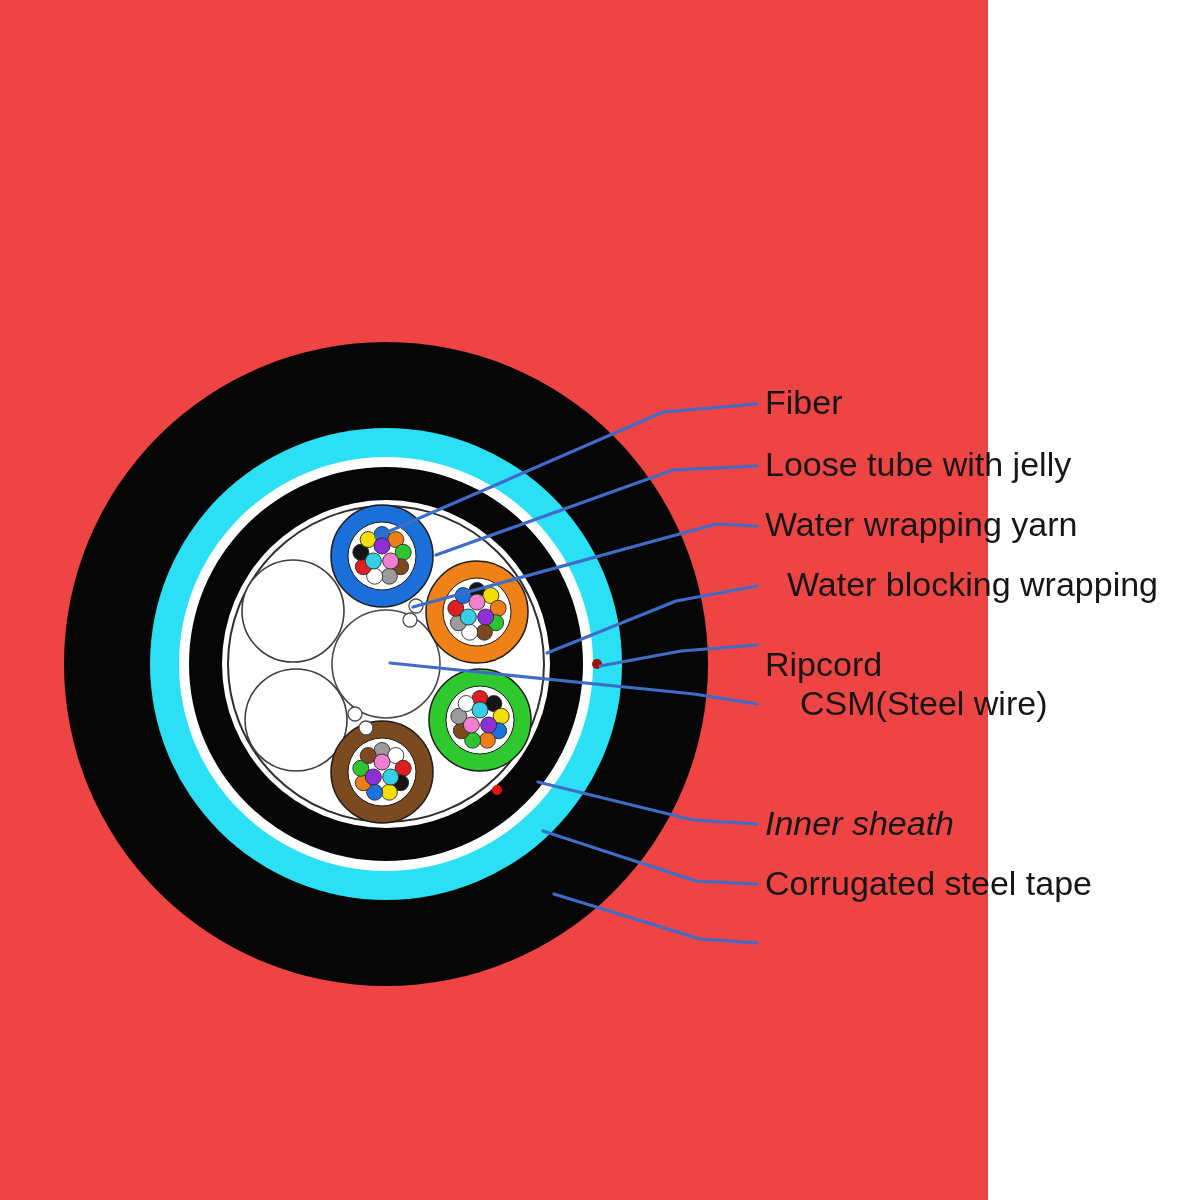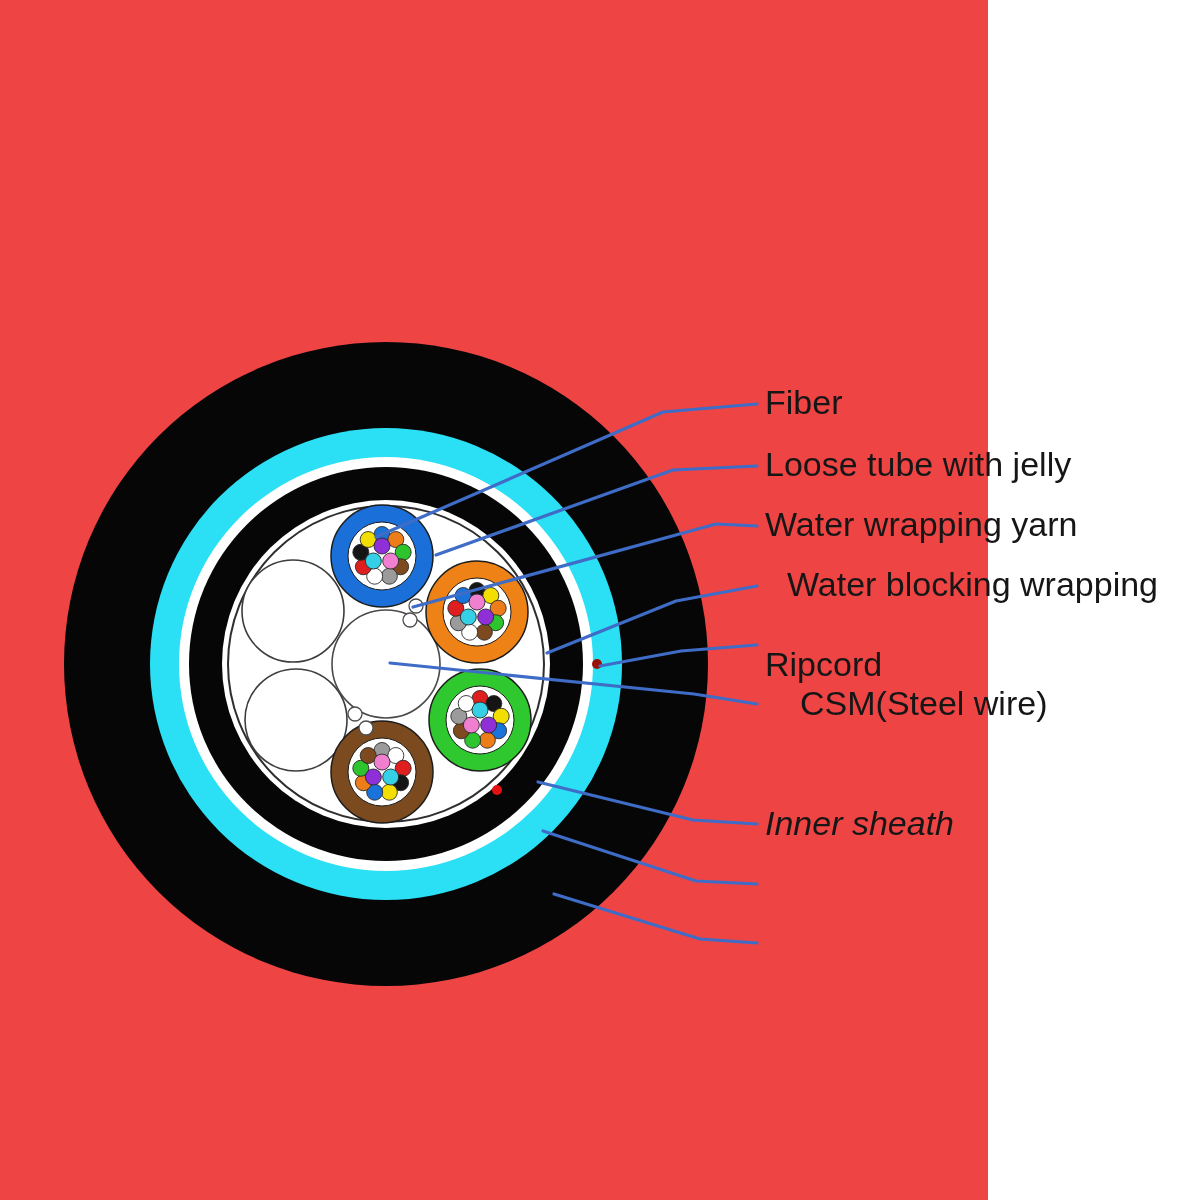--- a/index.html
+++ b/index.html
@@ -119,13 +119,14 @@
       <polyline points="757,943 700,939 554,894" fill="none" stroke="#3e6cc6" stroke-width="3.2" stroke-linecap="round" stroke-linejoin="round"></polyline>
     </svg>
 
   <div class="diagram-label" style="left: 765px; top: 403px;">Fiber</div>
   <div class="diagram-label" style="left: 765px; top: 465px;">Loose tube with jelly</div>
   <div class="diagram-label" style="left: 765px; top: 525px;">Water wrapping yarn</div>
   <div class="diagram-label" style="left: 787px; top: 585px;">Water blocking wrapping</div>
   <div class="diagram-label" style="left: 765px; top: 665px;">Ripcord</div>
   <div class="diagram-label" style="left: 780px; top: 704px; margin-left: 20px;">CSM(Steel wire)</div>
   <div class="diagram-label" style="left: 765px; top: 824px; font-style: italic;">Inner sheath</div>
+  <div class="diagram-label" style="left: 765px; top: 884px;">Corrugated steel tape</div>
 </div>
 
 </body></html>

